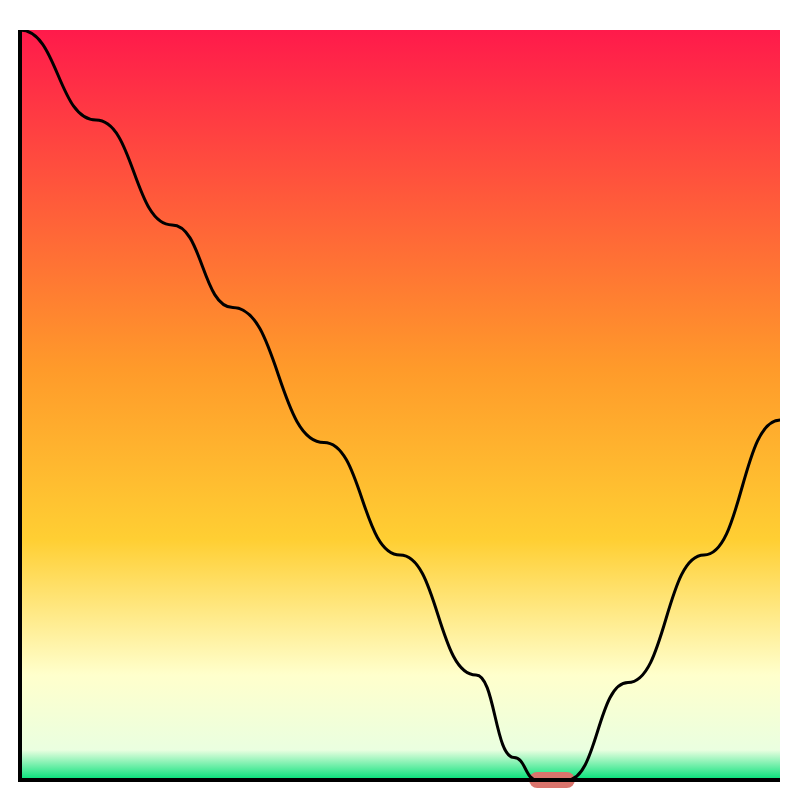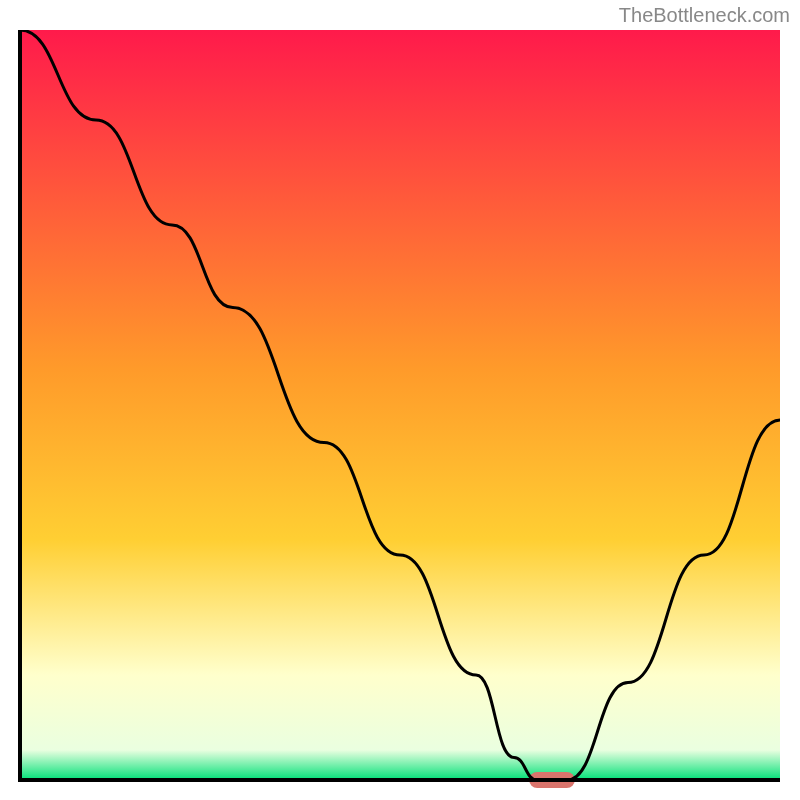--- a/index.html
+++ b/index.html
@@ -4,21 +4,20 @@
 <style>
   html,body{margin:0;padding:0;width:800px;height:800px;overflow:hidden;background:#fff;font-family:Arial,Helvetica,sans-serif}
   .wrap{position:relative;width:800px;height:800px}
   .watermark{position:absolute;top:4px;right:10px;font-size:20px;color:#888;font-weight:400;letter-spacing:0}
   svg{display:block}
 </style>
 </head>
 <body>
 
 <div class="wrap">
-  <div class="watermark">TheBottleneck.com</div>
 
   <svg width="800" height="800" viewBox="0 0 800 800">
     <defs>
       <linearGradient id="bg" x1="0" y1="0" x2="0" y2="1">
         <stop id="g0" offset="0%" stop-color="#ff1a4b"></stop>
         <stop id="g1" offset="45%" stop-color="#ff9a2a"></stop>
         <stop id="g2" offset="68%" stop-color="#ffcf33"></stop>
         <stop id="g3" offset="86%" stop-color="#ffffcc"></stop>
         <stop id="g4" offset="96%" stop-color="#eaffe0"></stop>
         <stop id="g5" offset="100%" stop-color="#00e077"></stop>

